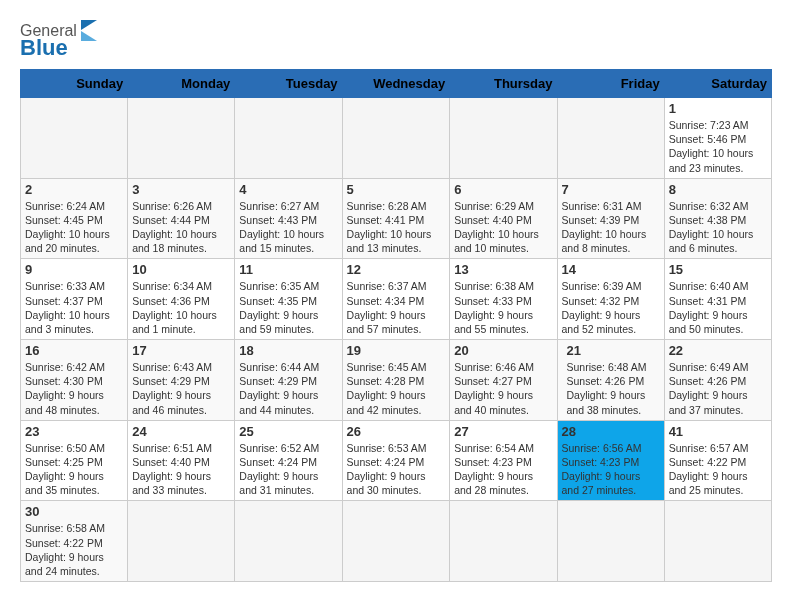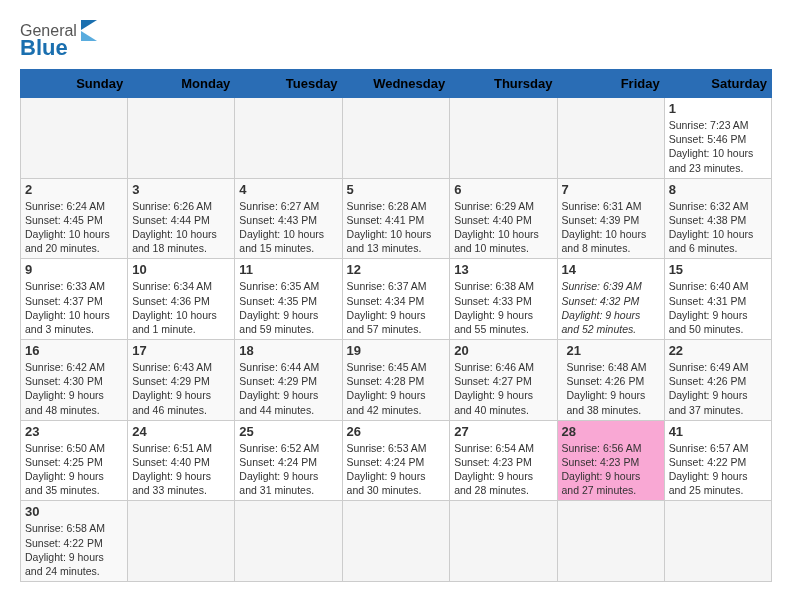--- a/index.html
+++ b/index.html
@@ -205,21 +205,21 @@
 Daylight: 9 hours and 57 minutes.</div>
           </td>
           <td style="background: rgb(255, 255, 255);">
             <div class="day-num">13</div>
             <div class="day-info" style="white-space: pre-line;">Sunrise: 6:38 AM
 Sunset: 4:33 PM
 Daylight: 9 hours and 55 minutes.</div>
           </td>
           <td style="background: rgb(255, 255, 255);">
             <div class="day-num">14</div>
-            <div class="day-info" style="white-space: pre-line; font-style: italic;">Sunrise: 6:39 AM
+            <div class="day-info" style="white-space: pre-line;">Sunrise: 6:39 AM
 Sunset: 4:32 PM
 Daylight: 9 hours and 52 minutes.</div>
           </td>
           <td style="background: rgb(255, 255, 255);">
             <div class="day-num">15</div>
             <div class="day-info" style="white-space: pre-line;">Sunrise: 6:40 AM
 Sunset: 4:31 PM
 Daylight: 9 hours and 50 minutes.</div>
           </td>
         </tr>
@@ -291,21 +291,21 @@
             <div class="day-info" style="white-space: pre-line;">Sunrise: 6:53 AM
 Sunset: 4:24 PM
 Daylight: 9 hours and 30 minutes.</div>
           </td>
           <td style="background: rgb(255, 255, 255);">
             <div class="day-num">27</div>
             <div class="day-info" style="white-space: pre-line;">Sunrise: 6:54 AM
 Sunset: 4:23 PM
 Daylight: 9 hours and 28 minutes.</div>
           </td>
-          <td style="background: #f9a8d4;">
+          <td style="background: #0ea5e9;">
             <div class="day-num">28</div>
             <div class="day-info" style="white-space: pre-line;">Sunrise: 6:56 AM
 Sunset: 4:23 PM
 Daylight: 9 hours and 27 minutes.</div>
           </td>
           <td style="background: rgb(255, 255, 255);">
             <div class="day-num">41</div>
             <div class="day-info" style="white-space: pre-line;">Sunrise: 6:57 AM
 Sunset: 4:22 PM
 Daylight: 9 hours and 25 minutes.</div>

